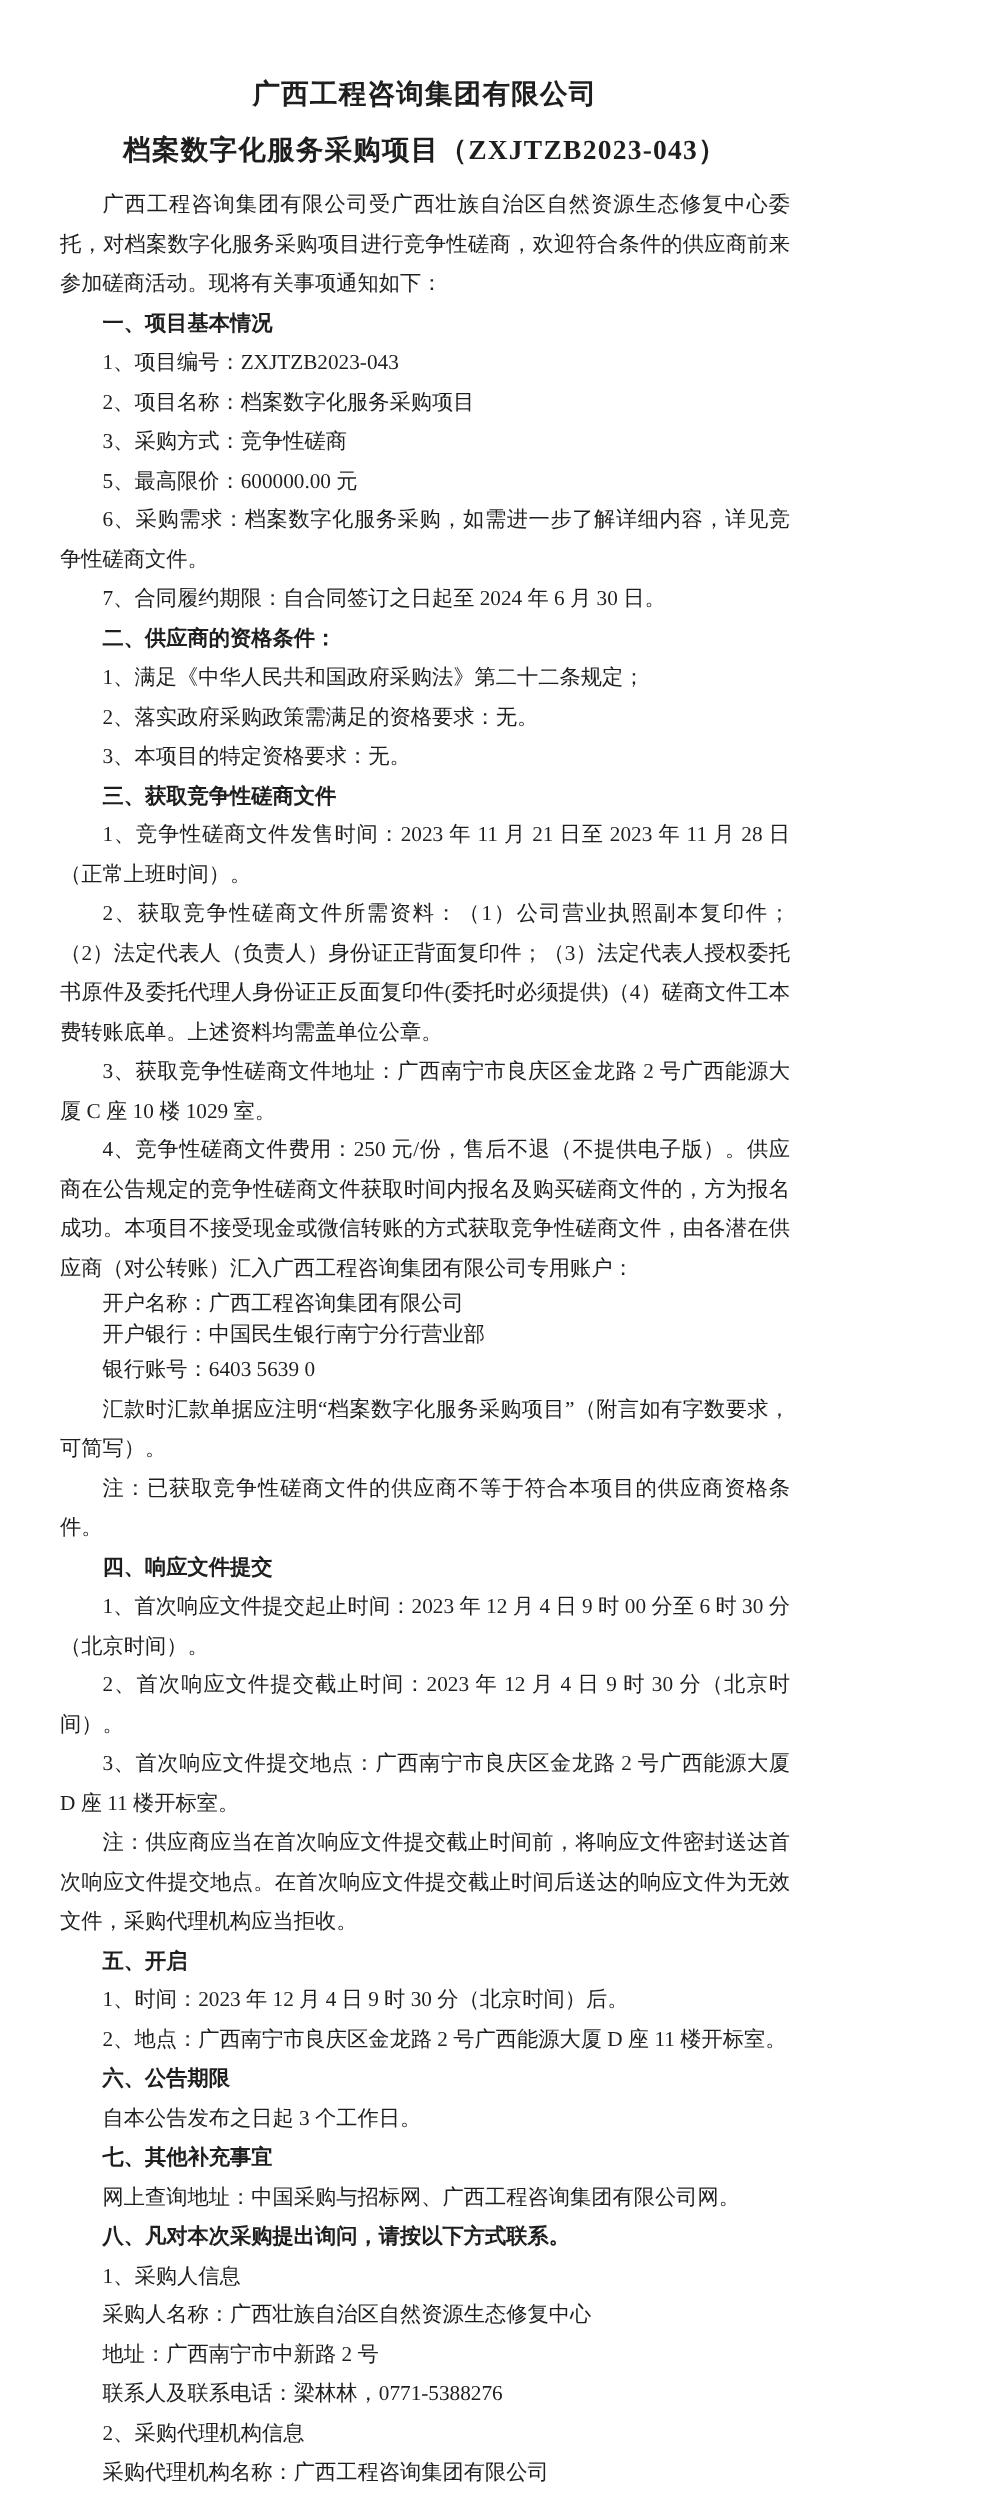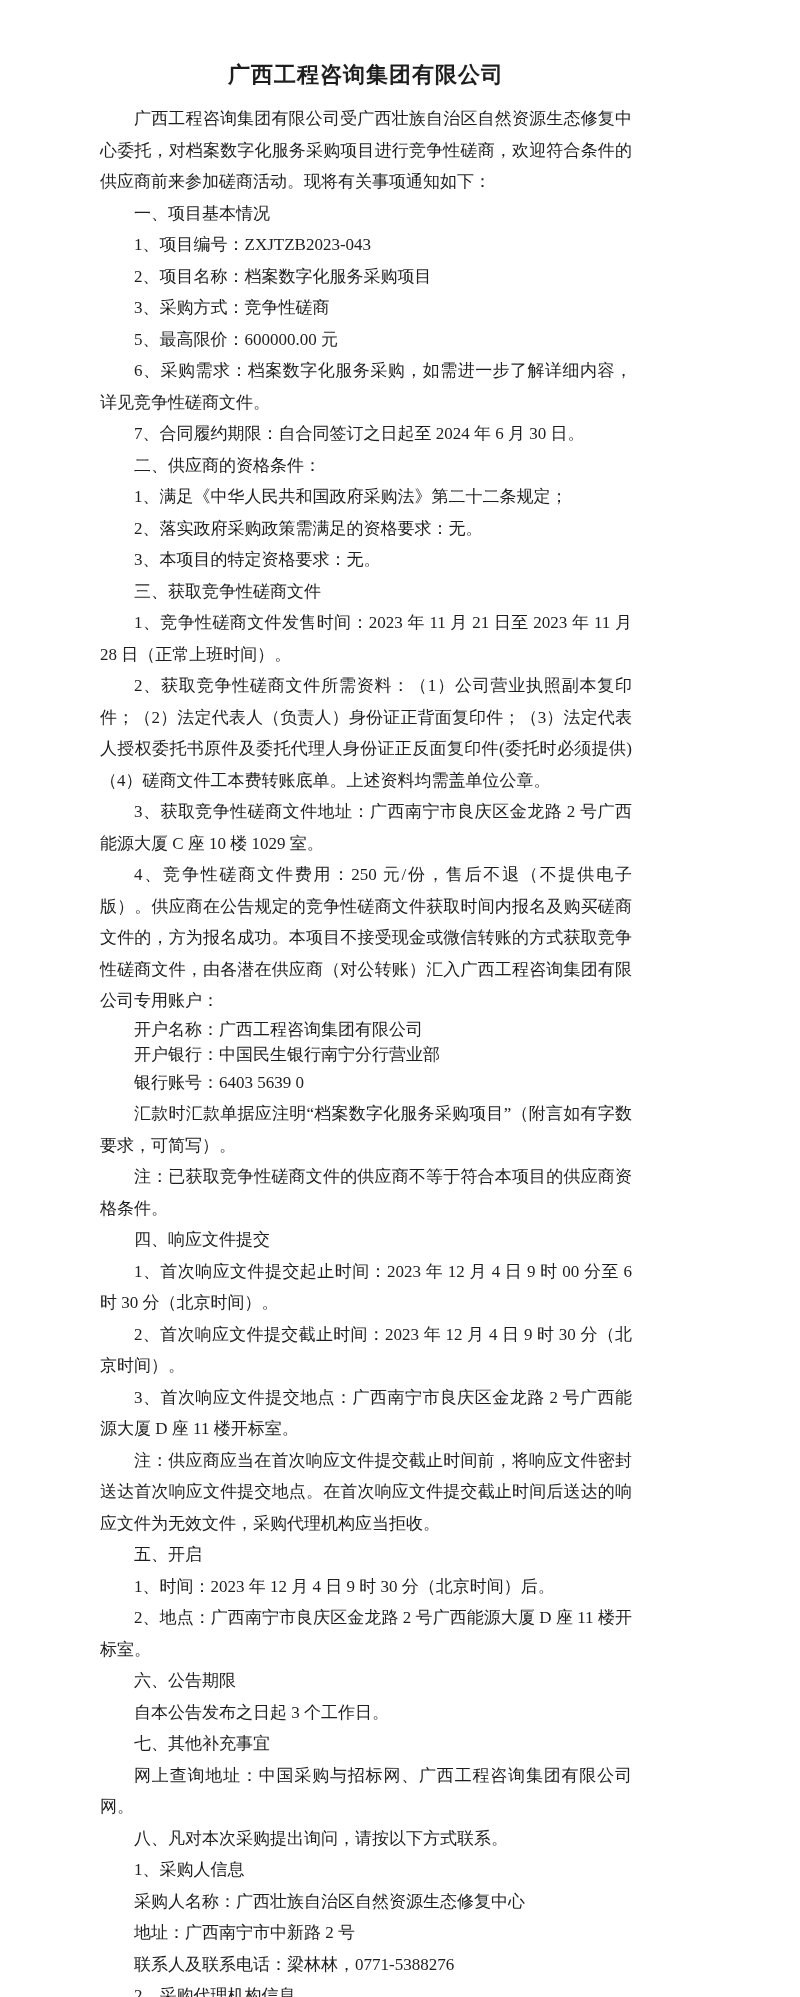--- a/index.html
+++ b/index.html
@@ -11,21 +11,21 @@
     width: 800px;
     height: 1997px;
     font-family: "Liberation Serif", "DejaVu Serif", serif;
     color: #1e1e1e;
     overflow: hidden;
   }
   .page {
     box-sizing: border-box;
     width: 716px;
     height: 1997px;
-    padding: 52px 84px 40px 100px;
+    padding: 52px 84px 40px 48px;
   }
   .titles {
     text-align: center;
   }
   .title-line {
     font-size: 22px;
     font-weight: bold;
     line-height: 45px;
     letter-spacing: 1px;
     white-space: nowrap;
@@ -34,34 +34,35 @@
     margin-top: 6px;
     font-size: 17px;
     line-height: 31.5px;
     text-align: justify;
   }
   .content .para {
     text-indent: 2em;
   }
   .content .heading {
     text-indent: 2em;
-    font-weight: normal;
+    font-weight: bold;
   }
   .content .tight {
     text-indent: 2em;
     line-height: 25px;
   }
 </style>
 </head>
 <body>
 
 <div class="page">
 
   <div class="titles">
     <div class="title-line">广西工程咨询集团有限公司</div>
+    <div class="title-line">档案数字化服务采购项目（ZXJTZB2023-043）</div>
   </div>
 
   <div class="content">
       <div class="para">广西工程咨询集团有限公司受广西壮族自治区自然资源生态修复中心委托，对档案数字化服务采购项目进行竞争性磋商，欢迎符合条件的供应商前来参加磋商活动。现将有关事项通知如下：</div>
       <div class="heading">一、项目基本情况</div>
       <div class="para">1、项目编号：ZXJTZB2023-043</div>
       <div class="para">2、项目名称：档案数字化服务采购项目</div>
       <div class="para">3、采购方式：竞争性磋商</div>
       <div class="para">5、最高限价：600000.00 元</div>
       <div class="para">6、采购需求：档案数字化服务采购，如需进一步了解详细内容，详见竞争性磋商文件。</div>

